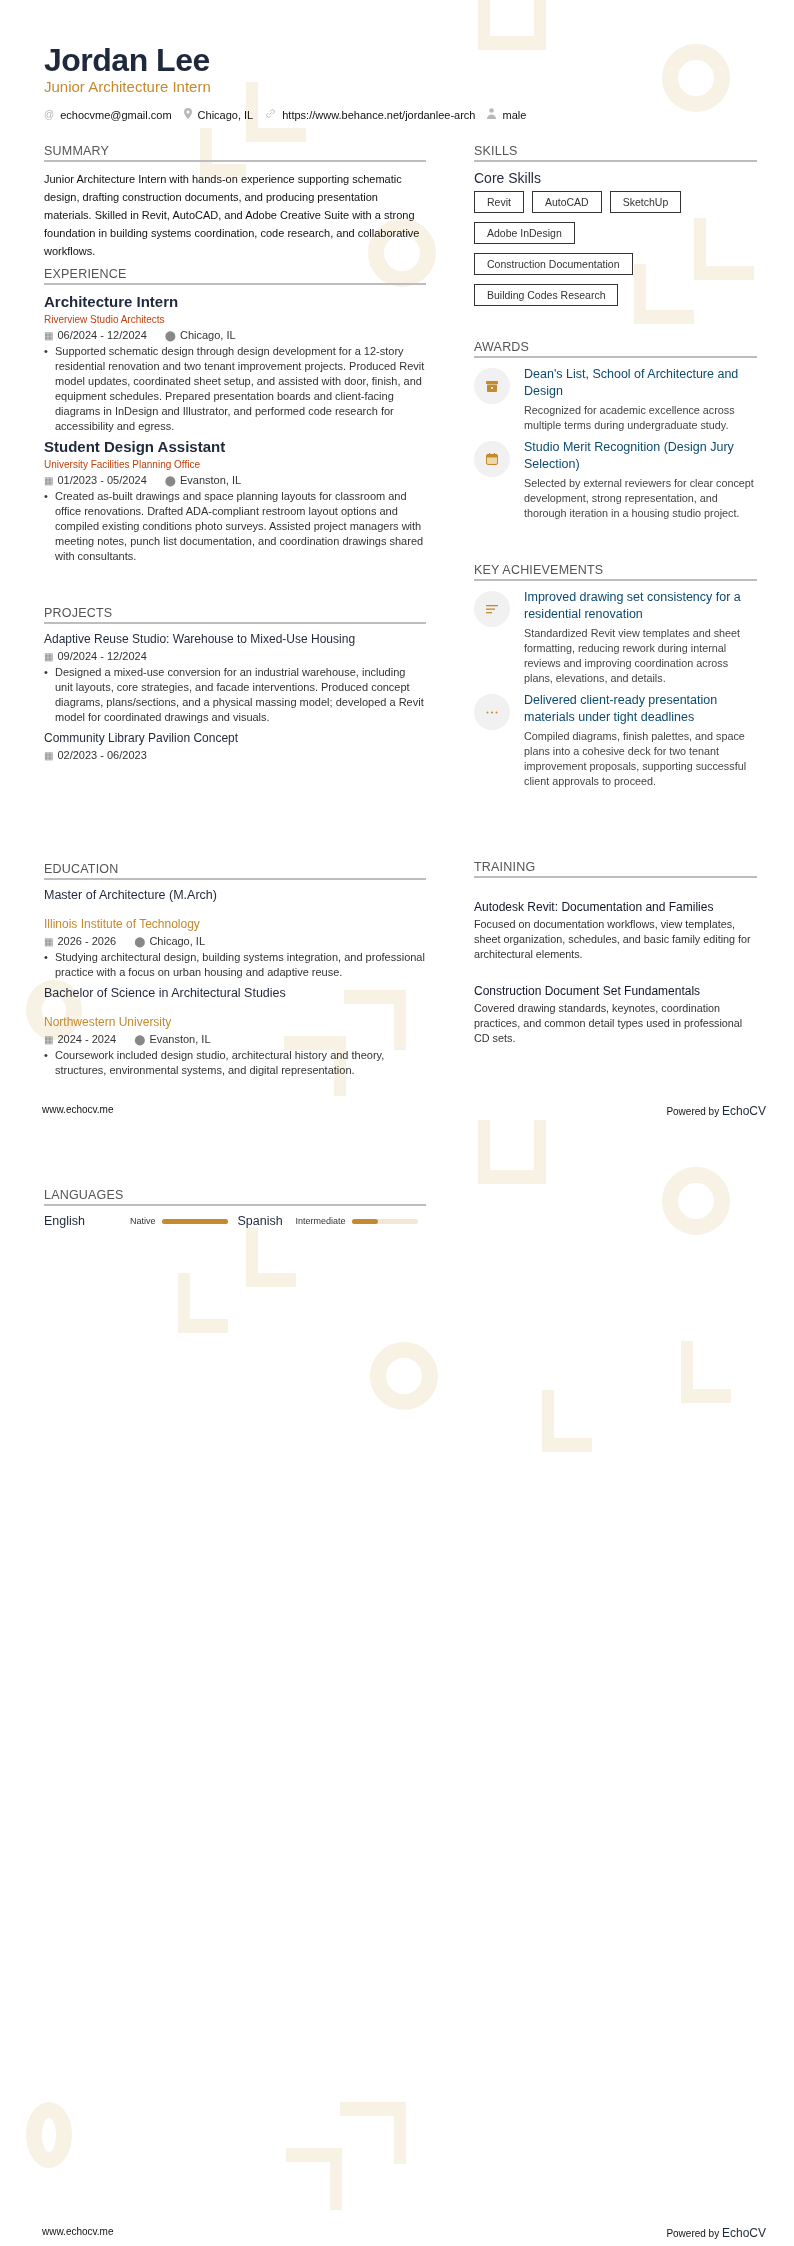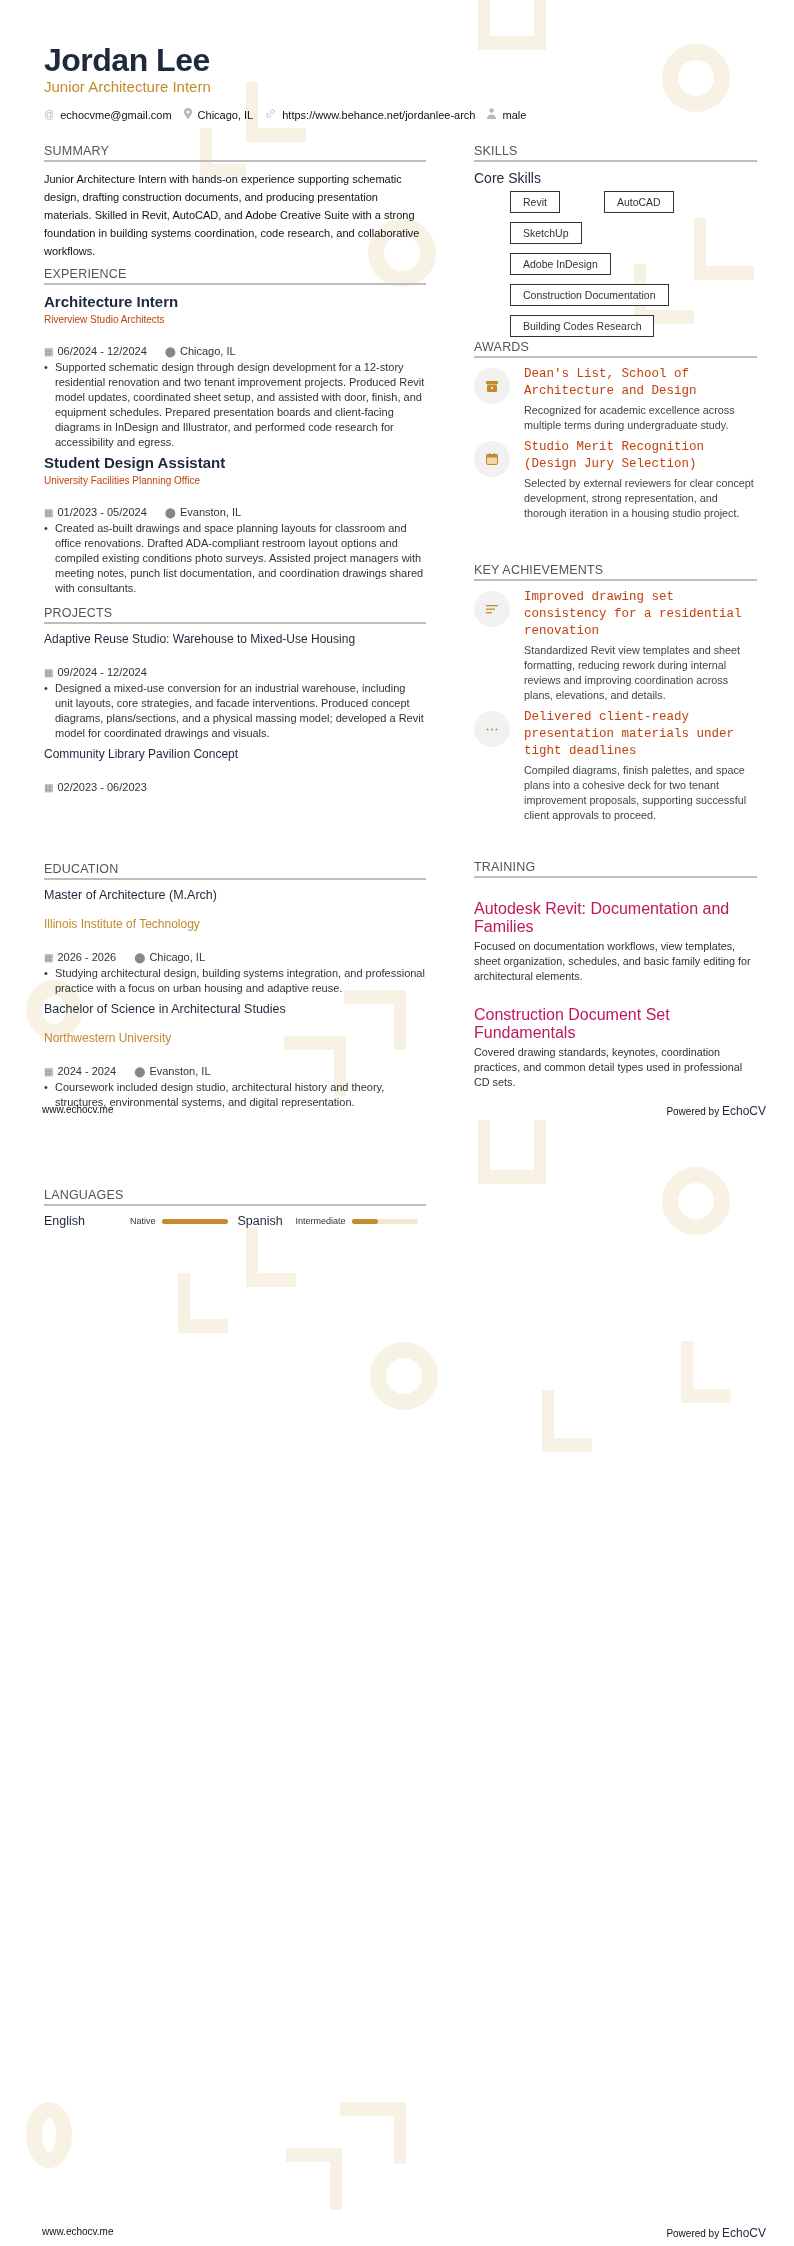--- a/index.html
+++ b/index.html
@@ -18,38 +18,38 @@
   .contact { display: flex; align-items: center; gap: 6px; }
   .cicon { color: #b8b8b8; font-size: 10px; }
 
   .section-h { font-size: 12.5px; color: #555; text-transform: uppercase; letter-spacing: 0.2px; border-bottom: 2px solid #bdbdbd; padding-bottom: 2px; margin-bottom: 8px; }
   .left { position: absolute; left: 44px; width: 382px; }
   .right { position: absolute; left: 474px; width: 283px; }
 
   .summary { font-size: 11px; line-height: 18px; color: #111; }
   .job-title { font-size: 15px; font-weight: bold; color: #1e293b; margin-top: 4px; }
   .company { font-size: 10px; color: #c2410c; margin-top: 4px; }
-  .meta { display: flex; gap: 18px; font-size: 11px; color: #333; margin-top: 20px; align-items: flex-start; }
+  .meta { display: flex; gap: 18px; font-size: 11px; color: #333; margin-top: 4px; align-items: flex-start; }
   .meta span.ic { color: #888; font-size: 10px; margin-right: 4px; }
   .bullet { font-size: 11px; line-height: 15px; color: #333; padding-left: 11px; position: relative; margin-top: 3px; }
   .bullet::before { content: "•"; position: absolute; left: 0; color: #333; }
   .proj-title { font-size: 12px; color: #1e293b; margin-top: 6px; }
   .edu-title { font-size: 12.5px; color: #1e293b; margin-top: 6px; }
   .edu-school { font-size: 12px; color: #c48a2c; margin-top: 15px; }
 
   .core { font-size: 14px; color: #1e293b; margin-bottom: 5px; }
   .chips { display: flex; flex-wrap: wrap; gap: 9px 8px; width: 240px; }
-  .chip { border: 1px solid #333; padding: 4px 12px; font-size: 10.5px; color: #333; background: #fff; white-space: nowrap; margin-left: 36px; }
+  .chip { border: 1px solid #333; padding: 4px 12px; font-size: 10.5px; color: #333; background: #fff; white-space: nowrap; }
 
   .aw { display: flex; gap: 14px; margin-top: 6px; }
   .aw-icon { flex: 0 0 36px; width: 36px; height: 36px; border-radius: 50%; background: #f1f1f1; display: flex; align-items: center; justify-content: center; color: #c48a2c; font-size: 12px; margin-top: 2px; }
-  .aw-title { font-size: 12.5px; color: #c2410c; line-height: 17px; font-family: Liberation Mono, monospace; }
+  .aw-title { font-size: 12.5px; color: #0c4a6e; line-height: 17px; }
   .aw-desc { font-size: 10.8px; color: #444; line-height: 15px; margin-top: 3px; }
 
-  .tr-title { font-size: 16px; color: #be185d; margin-top: 22px; }
+  .tr-title { font-size: 12px; color: #0f172a; margin-top: 22px; }
   .tr-desc { font-size: 10.8px; color: #333; line-height: 15px; margin-top: 3px; }
 
   .footer { position: absolute; left: 0; width: 794px; display: flex; justify-content: space-between; padding: 0 28px 0 42px; font-size: 10px; color: #111; }
   .footer .brand { font-size: 12px; color: #1e293b; }
 
   .lang-row { display: flex; align-items: center; font-size: 12px; margin-top: 4px; }
   .lang-name { font-size: 12.5px; color: #1e293b; }
   .lang-level { font-size: 9px; color: #333; margin: 0 6px 0 0; }
   .bar { height: 5px; border-radius: 3px; background: #f3e6d2; position: relative; width: 66px; }
   .bar-fill { position: absolute; left: 0; top: 0; bottom: 0; border-radius: 3px; background: #c48a2c; }

